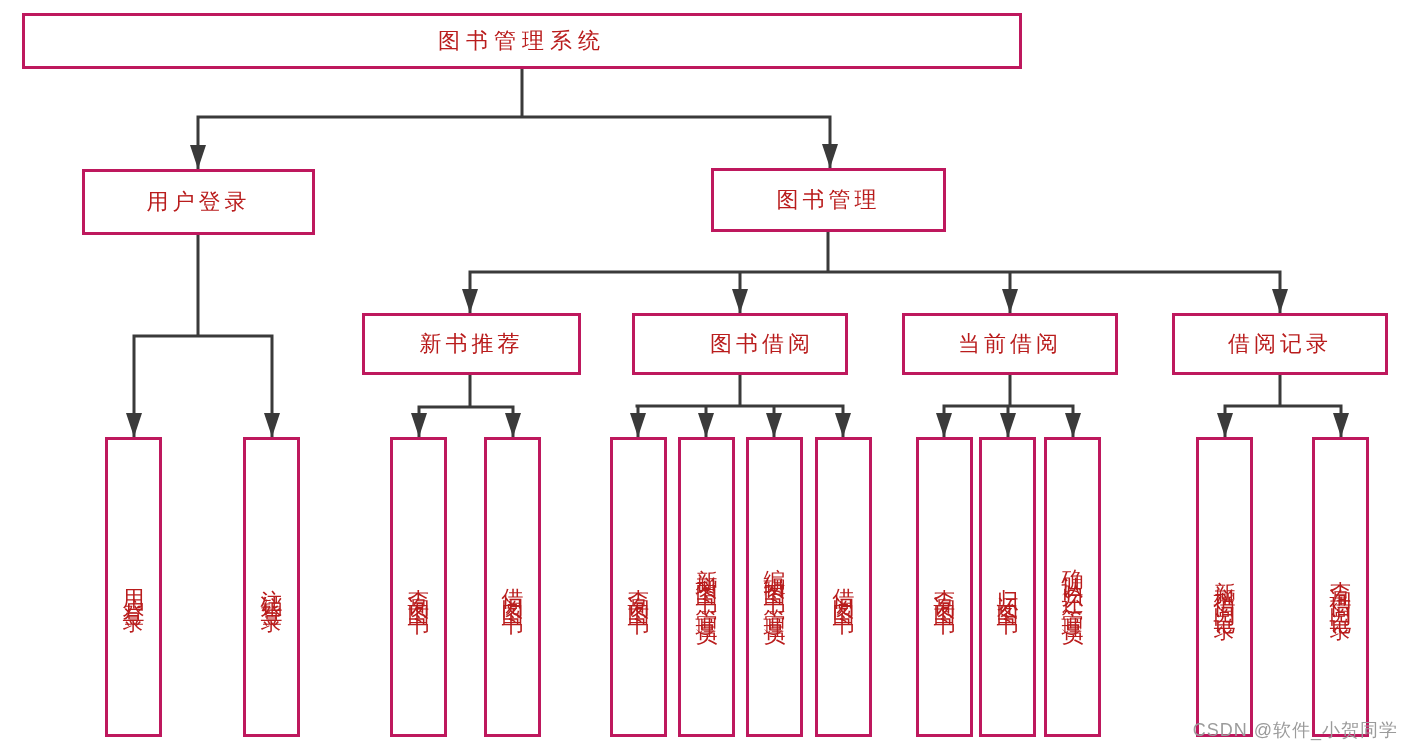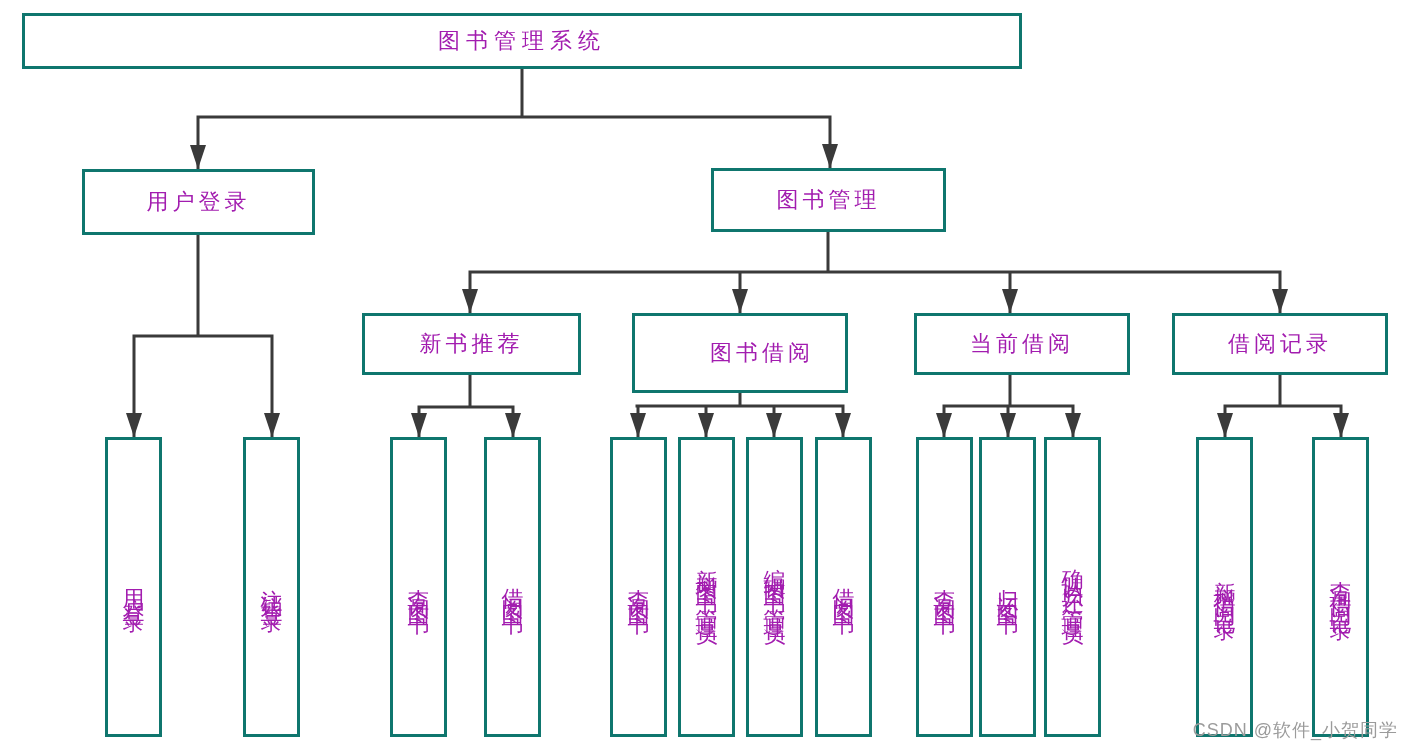--- a/index.html
+++ b/index.html
@@ -13,50 +13,50 @@
     overflow: hidden;
   }
   .connectors {
     position: absolute;
     left: 0; top: 0;
     width: 1405px; height: 747px;
   }
   .box {
     position: absolute;
     box-sizing: border-box;
-    border: 3px solid #0f766e;
+    border: 3px solid #be185d;
     background: #ffffff;
     display: flex;
     align-items: center;
     justify-content: center;
     font-size: 22px;
     letter-spacing: 4px;
-    color: #a21caf;
+    color: #b91c1c;
     white-space: nowrap;
   }
   .box.root { letter-spacing: 6px; }
   .box.leaf { border-width: 3px; }
   .vtext {
     display: inline-block;
     writing-mode: vertical-rl;
     text-orientation: mixed;
     font-size: 22px;
     letter-spacing: 8px;
     line-height: 1;
     white-space: nowrap;
   }
   
   .n-root  { left: 22px;  top: 13px;  width: 1000px; height: 56px; }
   
   .n-l2a   { left: 82px;  top: 169px; width: 233px;  height: 66px; }
   .n-l2b   { left: 711px; top: 168px; width: 235px;  height: 64px; }
   
   .n-l3a   { left: 362px;  top: 313px; width: 219px; height: 62px; }
-  .n-l3b   { left: 632px;  top: 313px; width: 216px; height: 80px; padding-left: 44px; }
-  .n-l3c   { left: 902px;  top: 313px; width: 216px; height: 62px; margin-left: 12px; }
+  .n-l3b   { left: 632px;  top: 313px; width: 216px; height: 62px; padding-left: 44px; }
+  .n-l3c   { left: 902px;  top: 313px; width: 216px; height: 62px; }
   .n-l3d   { left: 1172px; top: 313px; width: 216px; height: 62px; }
   
   .leaf { top: 437px; width: 57px; height: 300px; }
   .lf1  { left: 105px; }
   .lf2  { left: 243px; }
   .lf3  { left: 390px; }
   .lf4  { left: 484px; }
   .lf5  { left: 610px; }
   .lf6  { left: 678px; }
   .lf7  { left: 746px; }

